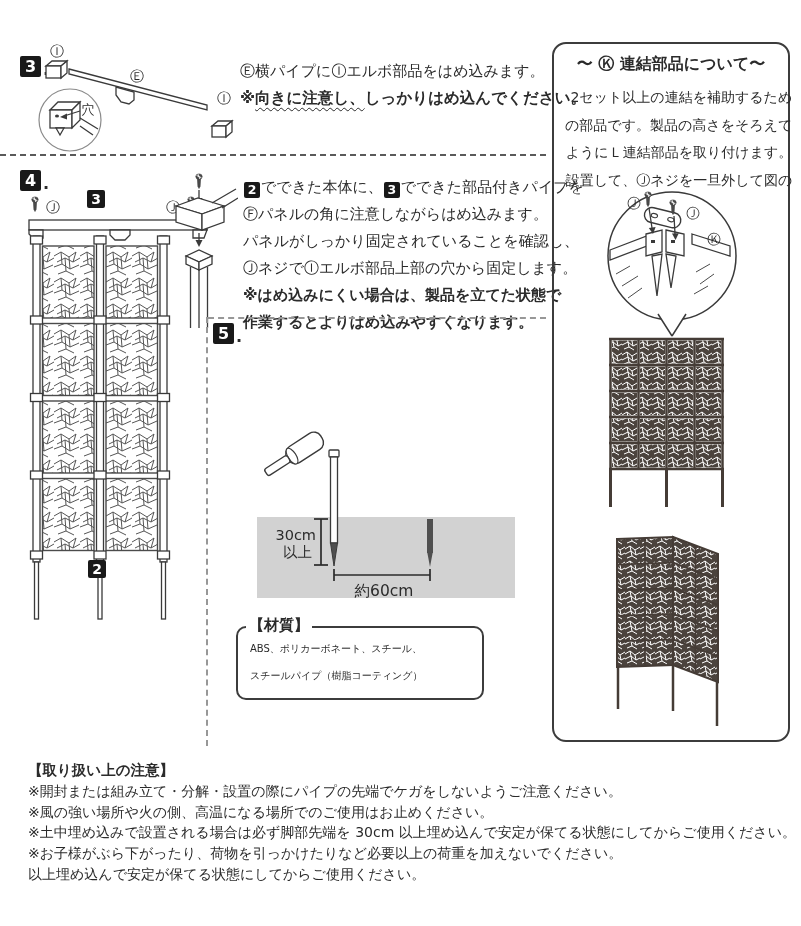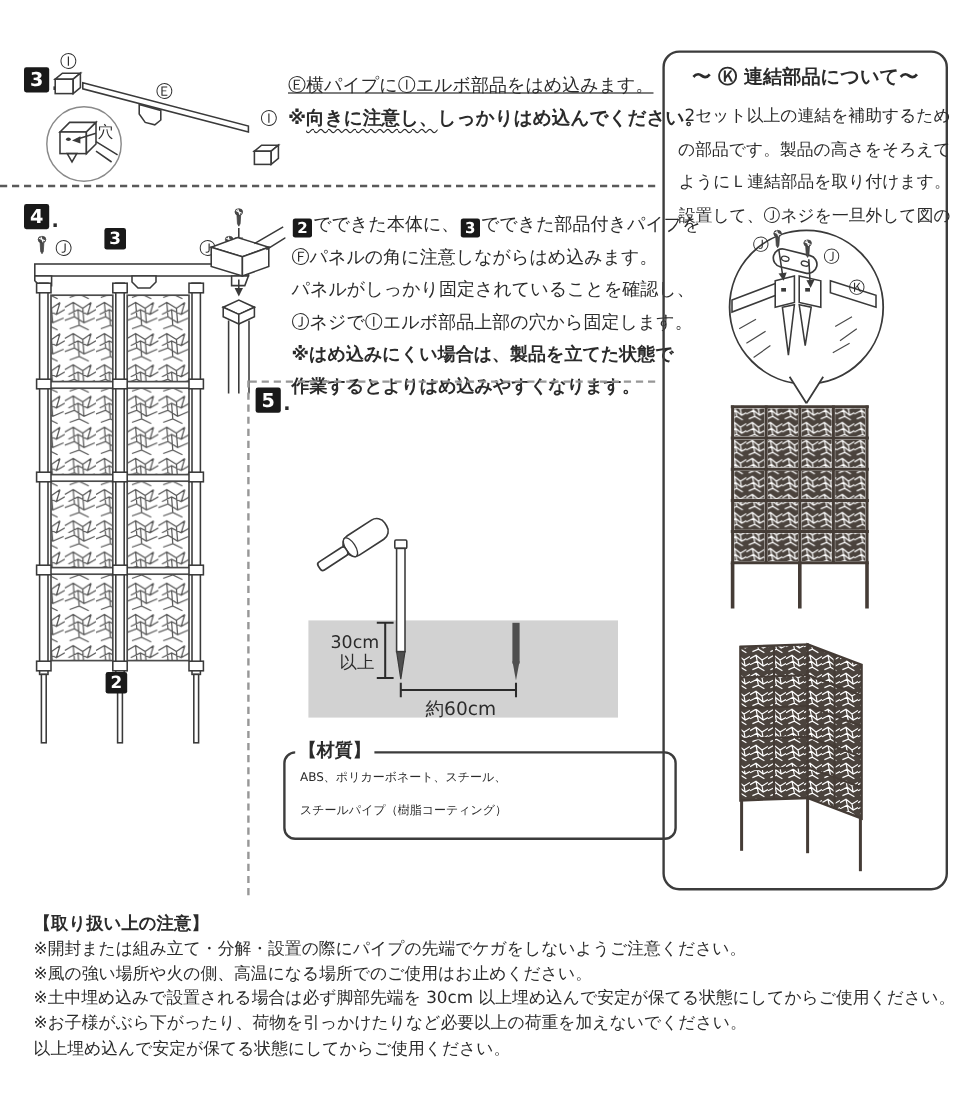--- a/index.html
+++ b/index.html
@@ -17,21 +17,21 @@
   .badge-sm{display:inline-block;width:16px;height:16px;background:#191919;color:#fff;font-weight:bold;
             font-size:12.5px;line-height:16px;text-align:center;border-radius:2px;vertical-align:-2px;margin:0 1px;}
   .badge-float{position:absolute;width:18px;height:18px;background:#191919;color:#fff;font-weight:bold;
                font-size:14px;line-height:18px;text-align:center;border-radius:2px;}
   .dash-h{position:absolute;height:0;border-top:2.5px dashed #5a5a5a;}
   .dash-h.lt{border-top:2px dashed #979797;}
   .dash-v{position:absolute;width:0;border-left:2px dashed #979797;}
   .kbox{position:absolute;left:552px;top:42px;width:238px;height:700px;border:2px solid #3c3c3c;border-radius:14px;box-sizing:border-box;}
   .kbox-title{position:absolute;left:0;top:10px;width:100%;text-align:center;font-size:16px;font-weight:600;}
   .kbox-body{position:absolute;left:11px;top:40px;font-size:14px;line-height:27.5px;text-align:right;}
-  .matbox{position:absolute;left:236px;top:626px;width:328px;height:74px;border:2px solid #3c3c3c;border-radius:10px;box-sizing:border-box;}
+  .matbox{position:absolute;left:236px;top:626px;width:248px;height:74px;border:2px solid #3c3c3c;border-radius:10px;box-sizing:border-box;}
   .matlegend{position:absolute;left:8px;top:-12px;background:#fff;padding:0 3px;font-size:15px;font-weight:600;}
   .matbody{position:absolute;left:12px;top:7px;font-size:10px;line-height:27px;}
   .notes{position:absolute;left:28px;top:760px;font-size:14px;line-height:20.8px;}
   .notes .title{font-size:14.5px;font-weight:600;}
   svg{display:block;}
   svg text{font-family:"DejaVu Sans",sans-serif;fill:#2b2b2b;}
   .ln{stroke:#3a3a3a;stroke-width:1.3;fill:#fff;}
   .lnf{stroke:#3a3a3a;stroke-width:1.3;fill:none;}
 </style>
 </head>
@@ -89,21 +89,21 @@
       <polygon class="ln" points="36,70 44,62 44,80 36,88"></polygon>
       <path class="lnf" d="M44,78 L62,89 M44,86 L57,95"></path>
       <polygon class="ln" points="20,88 28,88 24,95"></polygon>
       <ellipse cx="21" cy="76" rx="2" ry="1.5" fill="#3a3a3a"></ellipse>
       <path class="lnf" d="M44,71 L28,76"></path>
       <polygon points="24,77 31,73.5 31,79.5" fill="#3a3a3a"></polygon>
       <text x="52" y="74" font-size="13" text-anchor="middle">穴</text>
     </g>
   </svg>
 
-  <div class="abs nw txt" style="left:240px;top:58px;text-decoration:underline;">Ⓔ横パイプにⒾエルボ部品をはめ込みます。</div>
+  <div class="abs nw txt" style="left:240px;top:58px;">Ⓔ横パイプにⒾエルボ部品をはめ込みます。</div>
   <div class="abs nw txt bold" style="left:240px;top:85px;font-size:15.5px;">
     <span>※</span><span class="wavy">向きに注意し、</span><span>しっかりはめ込んでください。</span>
   </div>
 
   <div class="dash-h" style="left:0;top:154px;width:546px;"></div>
 
   <div class="stepnum" style="left:20px;top:170px;">
     <span class="badge">4</span>
     <span class="period">.</span>
   </div>

